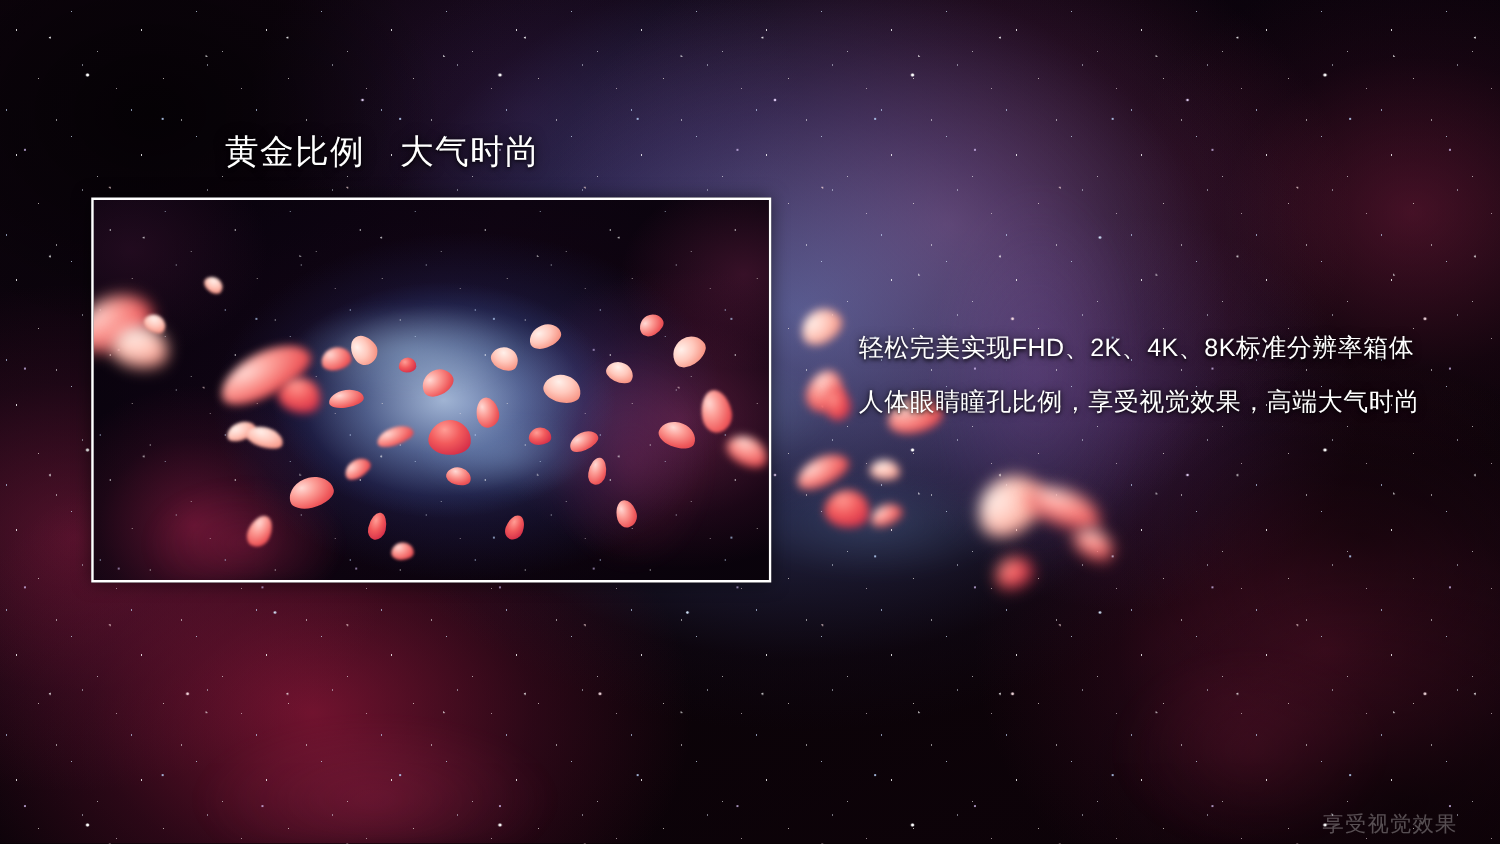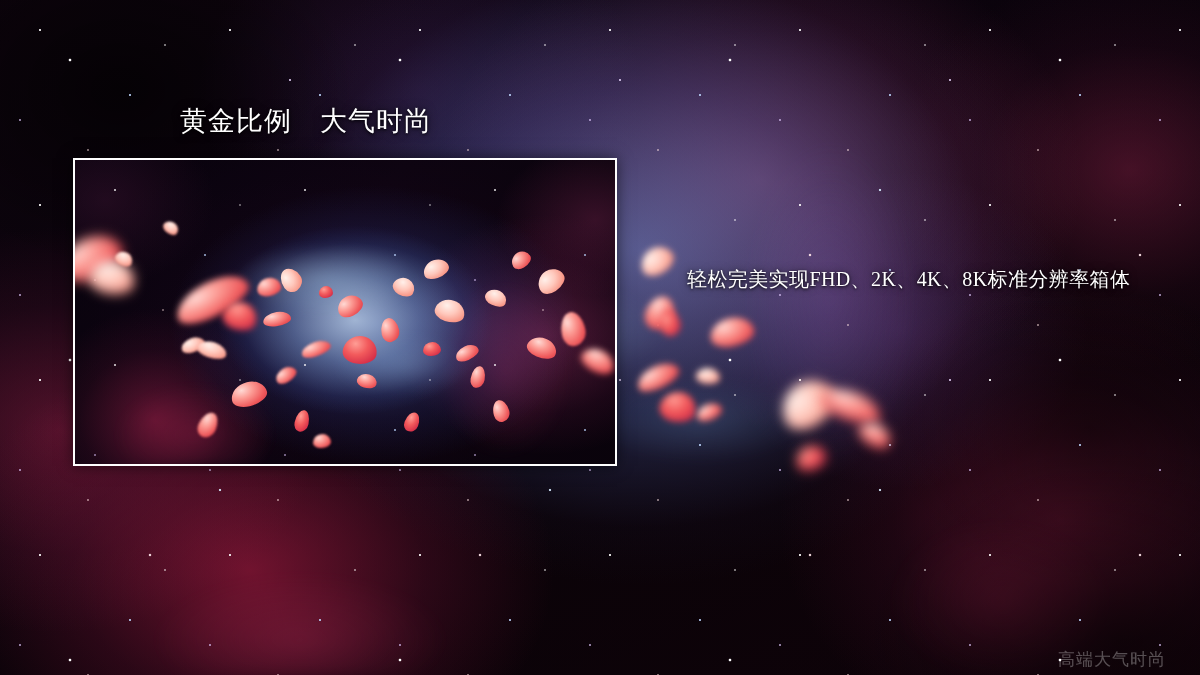--- a/index.html
+++ b/index.html
@@ -6,21 +6,21 @@
     margin: 0;
     padding: 0;
     background: #000;
   }
   #slide {
     position: relative;
     width: 1200px;
     height: 675px;
     overflow: hidden;
     background: #0a0206;
-    font-family: Liberation Serif, serif;
+    font-family: Liberation Sans, sans-serif;
   }
 
   
   .bg-base {
     position: absolute;
     inset: 0;
     background:
       radial-gradient(ellipse 520px 420px at 640px 250px, rgba(120,150,230,0.55) 0%, rgba(90,110,200,0.30) 38%, rgba(40,40,90,0.08) 66%, rgba(0,0,0,0) 80%),
       radial-gradient(ellipse 430px 330px at 760px 180px, rgba(200,90,140,0.42) 0%, rgba(150,50,100,0.20) 45%, rgba(0,0,0,0) 75%),
       radial-gradient(ellipse 400px 300px at 250px 570px, rgba(215,35,85,0.50) 0%, rgba(150,25,70,0.24) 44%, rgba(0,0,0,0) 76%),
@@ -253,17 +253,18 @@
   <div class="petal vsoft deep" style="left:660px; top:392px; width:36px; height:30px; transform:rotate(12deg);"></div>
   <div class="petal vsoft pale" style="left:696px; top:368px; width:24px; height:16px; transform:rotate(8deg);"></div>
   <div class="petal vsoft" style="left:696px; top:404px; width:26px; height:16px; transform:rotate(-20deg);"></div>
   <div class="petal xsoft pale" style="left:780px; top:382px; width:56px; height:44px; transform:rotate(-32deg);"></div>
   <div class="petal xsoft" style="left:820px; top:392px; width:62px; height:28px; transform:rotate(22deg);"></div>
   <div class="petal xsoft deep" style="left:796px; top:446px; width:30px; height:24px; transform:rotate(-18deg);"></div>
   <div class="petal xsoft" style="left:858px; top:424px; width:34px; height:22px; transform:rotate(34deg);"></div>
 
   <div class="body-text">
     <div class="body-line">轻松完美实现FHD、2K、4K、8K标准分辨率箱体</div>
+    <div class="body-line">人体眼睛瞳孔比例，享受视觉效果，高端大气时尚</div>
   </div>
 
-  <div class="watermark">高端大气时尚</div>
+  <div class="watermark">享受视觉效果</div>
 
 </div>
 
 </body></html>

